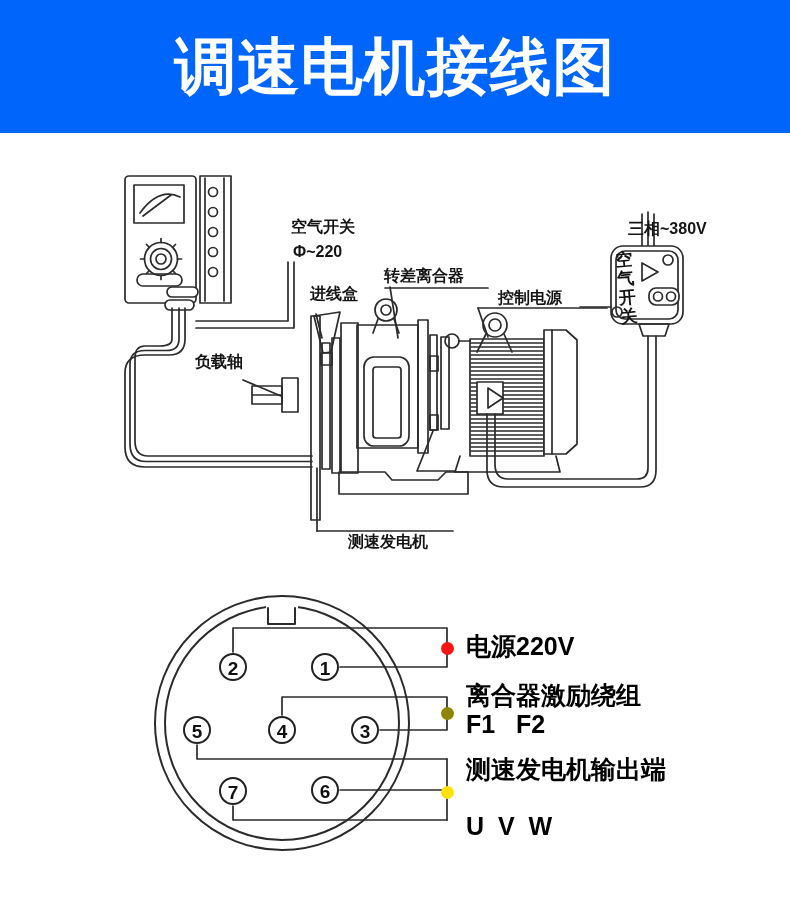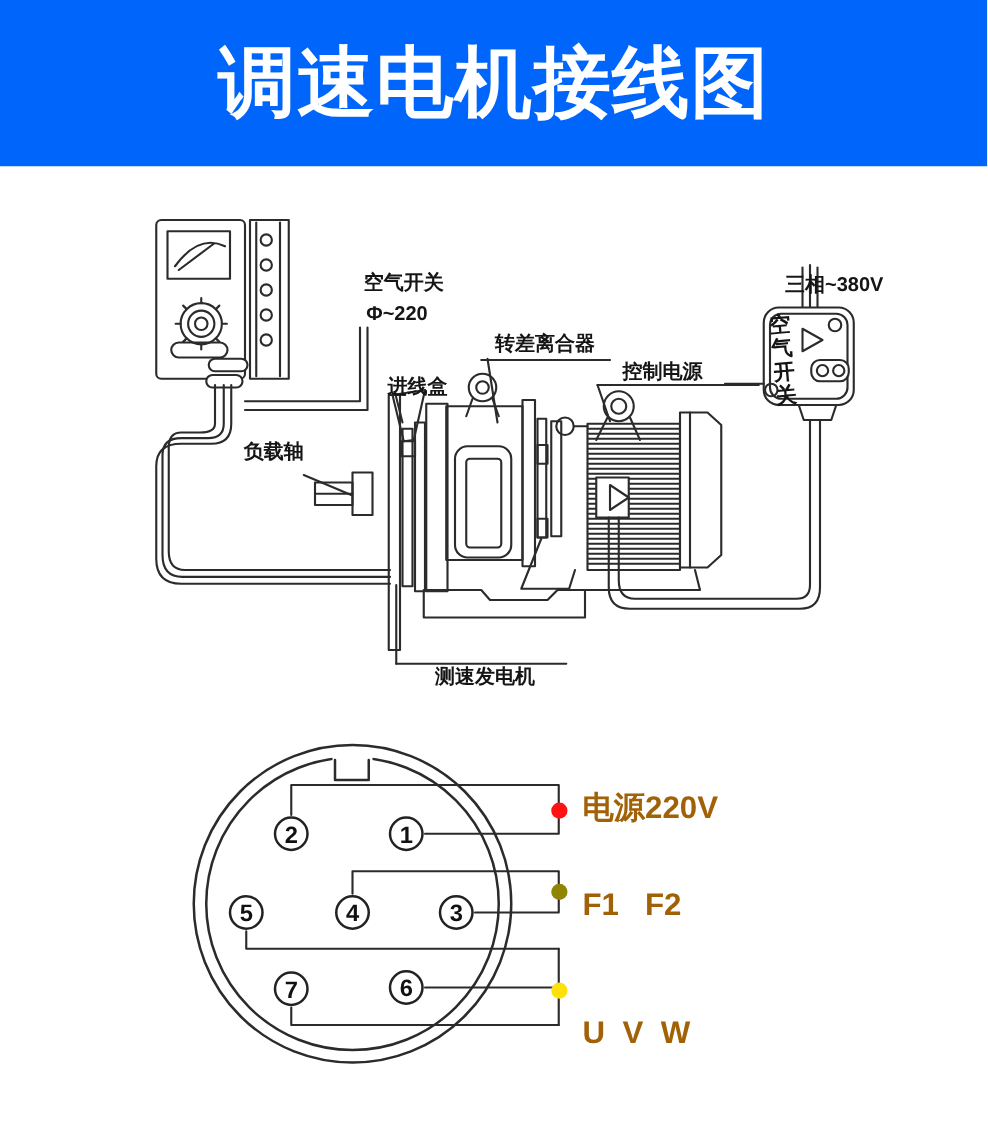--- a/index.html
+++ b/index.html
@@ -17,21 +17,21 @@
   svg.lineart{position:absolute;left:0;top:0;pointer-events:none;}
   .dlabel{
     position:absolute;font-size:16px;font-weight:700;color:#151515;
     white-space:pre;line-height:1.2;
   }
   .vlabel{
     position:absolute;width:19px;font-size:17px;font-weight:700;color:#151515;
     line-height:19px;word-break:break-all;transform:rotate(-5deg);
   }
   .biglabel{
-    position:absolute;font-size:25px;font-weight:600;color:#a16207;white-space:pre;line-height:1.15;
+    position:absolute;font-size:25px;font-weight:600;color:#000000;white-space:pre;line-height:1.15;
   }
   .pin{
     position:absolute;width:28px;height:28px;border:2.5px solid #222;border-radius:50%;
     background:#fff;text-align:center;line-height:28px;font-size:19px;font-weight:600;color:#111;
     box-sizing:border-box;
   }
   .dot{position:absolute;width:13px;height:13px;border-radius:50%;}
 </style>
 </head>
 <body>
@@ -151,38 +151,40 @@
     <path d="M233,652 L233,628 L447,628 L447,667 L340,667"></path>
     <path d="M282,715 L282,697 L447,697 L447,730 L380,730"></path>
     <path d="M197,745 L197,759 L447,759"></path>
     <path d="M340,790 L447,790"></path>
     <path d="M233,806 L233,820 L447,820"></path>
     <path d="M447,759 L447,820"></path>
   </svg>
 
   <span class="dlabel" style="left:291px;top:217px">空气开关</span>
   <span class="dlabel" style="left:293px;top:242px">Φ~220</span>
-  <span class="dlabel" style="left:310px;top:300px">进线盒</span>
-  <span class="dlabel" style="left:396px;top:266px">转差离合器</span>
+  <span class="dlabel" style="left:310px;top:284px">进线盒</span>
+  <span class="dlabel" style="left:384px;top:266px">转差离合器</span>
   <span class="dlabel" style="left:498px;top:288px">控制电源</span>
   <span class="dlabel" style="left:628px;top:219px">三相~380V</span>
   <span class="vlabel" style="left:618px;top:250px">空气开关</span>
   <span class="dlabel" style="left:195px;top:352px">负载轴</span>
   <span class="dlabel" style="left:348px;top:532px">测速发电机</span>
 
   <div class="pin" style="left:219px;top:653px">2</div>
   <div class="pin" style="left:311px;top:653px">1</div>
   <div class="pin" style="left:183px;top:716px">5</div>
   <div class="pin" style="left:268px;top:716px">4</div>
   <div class="pin" style="left:351px;top:716px">3</div>
   <div class="pin" style="left:219px;top:777px">7</div>
   <div class="pin" style="left:311px;top:776px">6</div>
 
   <span class="dot" style="left: 441px; top: 642px; background-color: rgb(255, 18, 18);"></span>
   <span class="biglabel" style="left:466px;top:632px">电源220V</span>
 
   <span class="dot" style="left: 441px; top: 707px; background-color: rgb(143, 133, 0);"></span>
+  <span class="biglabel" style="left:466px;top:681px">离合器激励绕组</span>
   <span class="biglabel" style="left:466px;top:710px">F1   F2</span>
 
   <span class="dot" style="left: 441px; top: 786px; background-color: rgb(255, 225, 10);"></span>
+  <span class="biglabel" style="left:466px;top:755px">测速发电机输出端</span>
   <span class="biglabel" style="left:466px;top:812px">U  V  W</span>
 
 </div>
 
 </body></html>

